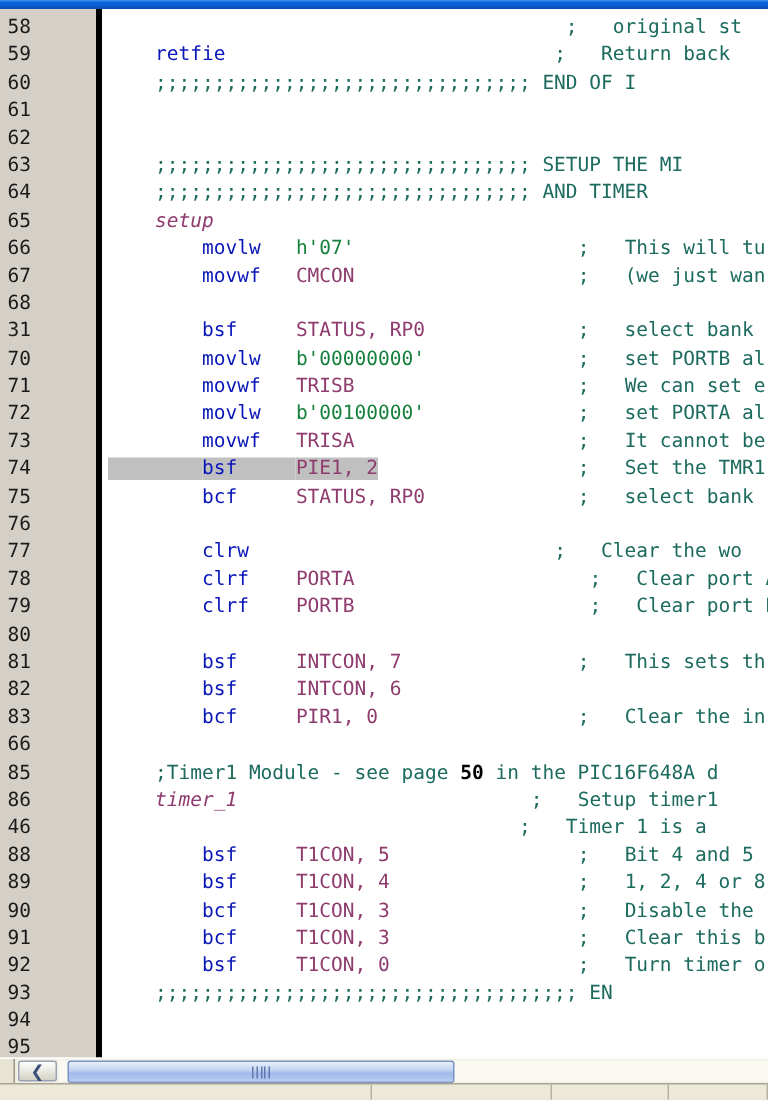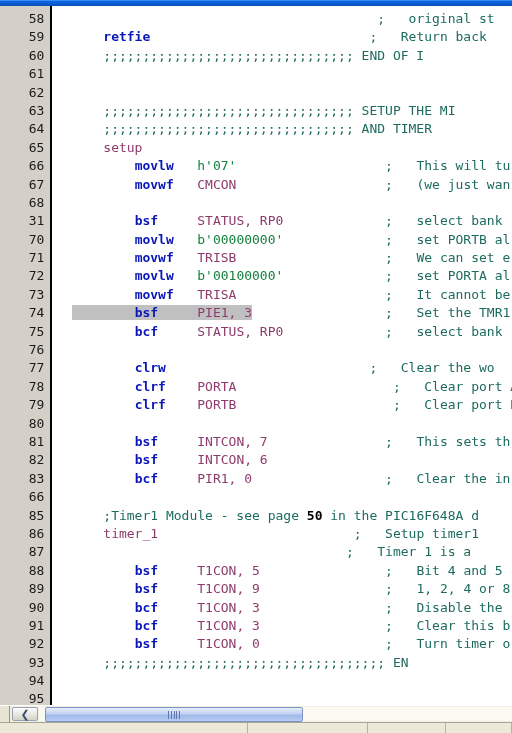--- a/index.html
+++ b/index.html
@@ -55,26 +55,25 @@
     top: 0; left: 0;
     width: 512px;
     height: 705px;
     overflow: hidden;
   }
 
   
   .gutter {
     position: absolute;
     top: 0; left: 0;
-    width: 52px;
+    width: 68px;
     height: 705px;
     background: #d4d0c8;
-    border-right: 2px solid #000000;
-    box-sizing: border-box;
-    text-align: center;
+    border-right: 4px solid #000000;
+    box-sizing: border-box;
   }
   .gutter-lines {
     position: absolute;
     top: 4px; left: 0;
     width: 68px;
   }
   .gutter-num {
     height: 18.4px;
     line-height: 18.4px;
     font-family: "DejaVu Sans Mono", "Liberation Mono", monospace;
@@ -97,23 +96,23 @@
     font-family: "DejaVu Sans Mono", "Liberation Mono", monospace;
     font-size: 13px;
     white-space: pre;
     color: #000000;
     position: relative;
   }
   .code-line .seg { white-space: pre; }
 
   
   .tok-comment { color: #1d6b5f; }
-  .tok-instr   { color: #0a17b8; font-weight: bold; }
+  .tok-instr   { color: #0a17b8; font-weight: normal; }
   .tok-operand { color: #8e3b6d; text-align: right; }
-  .tok-label   { color: #8e3b6d; }
+  .tok-label   { color: #8e3b6d; font-style: italic; }
   .tok-plain   { color: #15803d; }
   .tok-bold-black { color: #000000; font-weight: bold; margin-top: 24px; }
 
   
   .sel-hl {
     background: #c0c0c0;
   }
 
   
   .hscroll {
@@ -247,21 +246,21 @@
             <div class="gutter-num">77</div>
             <div class="gutter-num">78</div>
             <div class="gutter-num">79</div>
             <div class="gutter-num">80</div>
             <div class="gutter-num">81</div>
             <div class="gutter-num">82</div>
             <div class="gutter-num">83</div>
             <div class="gutter-num">66</div>
             <div class="gutter-num">85</div>
             <div class="gutter-num">86</div>
-            <div class="gutter-num">87</div>
+            <div class="gutter-num">46</div>
             <div class="gutter-num">88</div>
             <div class="gutter-num">89</div>
             <div class="gutter-num">90</div>
             <div class="gutter-num">91</div>
             <div class="gutter-num">92</div>
             <div class="gutter-num">93</div>
             <div class="gutter-num">94</div>
             <div class="gutter-num">95</div>
             <div class="gutter-num">96</div>
           </div>
@@ -276,36 +275,36 @@
           <div class="code-line"><span class="seg tok-comment">    ;;;;;;;;;;;;;;;;;;;;;;;;;;;;;;;; AND TIMER </span></div>
           <div class="code-line"><span class="seg tok-plain">    </span><span class="seg tok-label">setup</span></div>
           <div class="code-line"><span class="seg tok-plain">        </span><span class="seg tok-instr">movlw</span><span class="seg tok-plain">   </span><span class="seg tok-plain">h'07'</span><span class="seg tok-comment">                   ; </span><span class="seg tok-comment">  This will tu</span></div>
           <div class="code-line"><span class="seg tok-plain">        </span><span class="seg tok-instr">movwf</span><span class="seg tok-plain">   </span><span class="seg tok-operand">CMCON</span><span class="seg tok-comment">                   ; </span><span class="seg tok-comment">  (we just wan</span></div>
           <div class="code-line"></div>
           <div class="code-line"><span class="seg tok-plain">        </span><span class="seg tok-instr">bsf</span><span class="seg tok-plain">     </span><span class="seg tok-operand">STATUS, RP0</span><span class="seg tok-comment">             ; </span><span class="seg tok-comment">  select bank </span></div>
           <div class="code-line"><span class="seg tok-plain">        </span><span class="seg tok-instr">movlw</span><span class="seg tok-plain">   </span><span class="seg tok-plain">b'00000000'</span><span class="seg tok-comment">             ; </span><span class="seg tok-comment">  set PORTB al</span></div>
           <div class="code-line"><span class="seg tok-plain">        </span><span class="seg tok-instr">movwf</span><span class="seg tok-plain">   </span><span class="seg tok-operand">TRISB</span><span class="seg tok-comment">                   ; </span><span class="seg tok-comment">  We can set e</span></div>
           <div class="code-line"><span class="seg tok-plain">        </span><span class="seg tok-instr">movlw</span><span class="seg tok-plain">   </span><span class="seg tok-plain">b'00100000'</span><span class="seg tok-comment">             ; </span><span class="seg tok-comment">  set PORTA al</span></div>
           <div class="code-line"><span class="seg tok-plain">        </span><span class="seg tok-instr">movwf</span><span class="seg tok-plain">   </span><span class="seg tok-operand">TRISA</span><span class="seg tok-comment">                   ; </span><span class="seg tok-comment">  It cannot be</span></div>
-          <div class="code-line"><span class="seg tok-plain sel-hl">        </span><span class="seg tok-instr sel-hl">bsf</span><span class="seg tok-plain sel-hl">     </span><span class="seg tok-operand sel-hl">PIE1, 3</span><span class="seg tok-comment">                 ; </span><span class="seg tok-comment">  Set the TMR1</span></div>
+          <div class="code-line"><span class="seg tok-plain sel-hl">        </span><span class="seg tok-instr sel-hl">bsf</span><span class="seg tok-plain sel-hl">     </span><span class="seg tok-operand sel-hl">PIE1, 2</span><span class="seg tok-comment">                 ; </span><span class="seg tok-comment">  Set the TMR1</span></div>
           <div class="code-line"><span class="seg tok-plain">        </span><span class="seg tok-instr">bcf</span><span class="seg tok-plain">     </span><span class="seg tok-operand">STATUS, RP0</span><span class="seg tok-comment">             ; </span><span class="seg tok-comment">  select bank </span></div>
           <div class="code-line"></div>
           <div class="code-line"><span class="seg tok-plain">        </span><span class="seg tok-instr">clrw</span><span class="seg tok-comment">                          ; </span><span class="seg tok-comment">  Clear the wo</span></div>
           <div class="code-line"><span class="seg tok-plain">        </span><span class="seg tok-instr">clrf</span><span class="seg tok-plain">    </span><span class="seg tok-operand">PORTA</span><span class="seg tok-comment">                    ; </span><span class="seg tok-comment">  Clear port A</span></div>
           <div class="code-line"><span class="seg tok-plain">        </span><span class="seg tok-instr">clrf</span><span class="seg tok-plain">    </span><span class="seg tok-operand">PORTB</span><span class="seg tok-comment">                    ; </span><span class="seg tok-comment">  Clear port B</span></div>
           <div class="code-line"></div>
           <div class="code-line"><span class="seg tok-plain">        </span><span class="seg tok-instr">bsf</span><span class="seg tok-plain">     </span><span class="seg tok-operand">INTCON, 7</span><span class="seg tok-comment">               ; </span><span class="seg tok-comment">  This sets th</span></div>
           <div class="code-line"><span class="seg tok-plain">        </span><span class="seg tok-instr">bsf</span><span class="seg tok-plain">     </span><span class="seg tok-operand">INTCON, 6</span></div>
           <div class="code-line"><span class="seg tok-plain">        </span><span class="seg tok-instr">bcf</span><span class="seg tok-plain">     </span><span class="seg tok-operand">PIR1, 0</span><span class="seg tok-comment">                 ; </span><span class="seg tok-comment">  Clear the in</span></div>
           <div class="code-line"></div>
           <div class="code-line"><span class="seg tok-comment">    ;Timer1 Module - see page </span><span class="seg tok-bold-black">50</span><span class="seg tok-comment"> in the PIC16F648A </span><span class="seg tok-comment">d</span></div>
           <div class="code-line"><span class="seg tok-plain">    </span><span class="seg tok-label">timer_1</span><span class="seg tok-comment">                         ; </span><span class="seg tok-comment">  Setup timer1</span></div>
           <div class="code-line"><span class="seg tok-comment">                                   ; </span><span class="seg tok-comment">  Timer 1 is a</span></div>
           <div class="code-line"><span class="seg tok-plain">        </span><span class="seg tok-instr">bsf</span><span class="seg tok-plain">     </span><span class="seg tok-operand">T1CON, 5</span><span class="seg tok-comment">                ; </span><span class="seg tok-comment">  Bit 4 and 5 </span></div>
-          <div class="code-line"><span class="seg tok-plain">        </span><span class="seg tok-instr">bsf</span><span class="seg tok-plain">     </span><span class="seg tok-operand">T1CON, 9</span><span class="seg tok-comment">                ; </span><span class="seg tok-comment">  1, 2, 4 or 8</span></div>
+          <div class="code-line"><span class="seg tok-plain">        </span><span class="seg tok-instr">bsf</span><span class="seg tok-plain">     </span><span class="seg tok-operand">T1CON, 4</span><span class="seg tok-comment">                ; </span><span class="seg tok-comment">  1, 2, 4 or 8</span></div>
           <div class="code-line"><span class="seg tok-plain">        </span><span class="seg tok-instr">bcf</span><span class="seg tok-plain">     </span><span class="seg tok-operand">T1CON, 3</span><span class="seg tok-comment">                ; </span><span class="seg tok-comment">  Disable the </span></div>
           <div class="code-line"><span class="seg tok-plain">        </span><span class="seg tok-instr">bcf</span><span class="seg tok-plain">     </span><span class="seg tok-operand">T1CON, 3</span><span class="seg tok-comment">                ; </span><span class="seg tok-comment">  Clear this b</span></div>
           <div class="code-line"><span class="seg tok-plain">        </span><span class="seg tok-instr">bsf</span><span class="seg tok-plain">     </span><span class="seg tok-operand">T1CON, 0</span><span class="seg tok-comment">                ; </span><span class="seg tok-comment">  Turn timer o</span></div>
           <div class="code-line"><span class="seg tok-comment">    ;;;;;;;;;;;;;;;;;;;;;;;;;;;;;;;;;;;; EN</span></div>
           <div class="code-line"></div>
           <div class="code-line"></div>
           <div class="code-line"><span class="seg tok-comment">     ;;;;;;;;;;;;;;;;;;;;;;;;;;;;;;;;; MAIN </span></div>
         </div>
     </div>
   </div>

